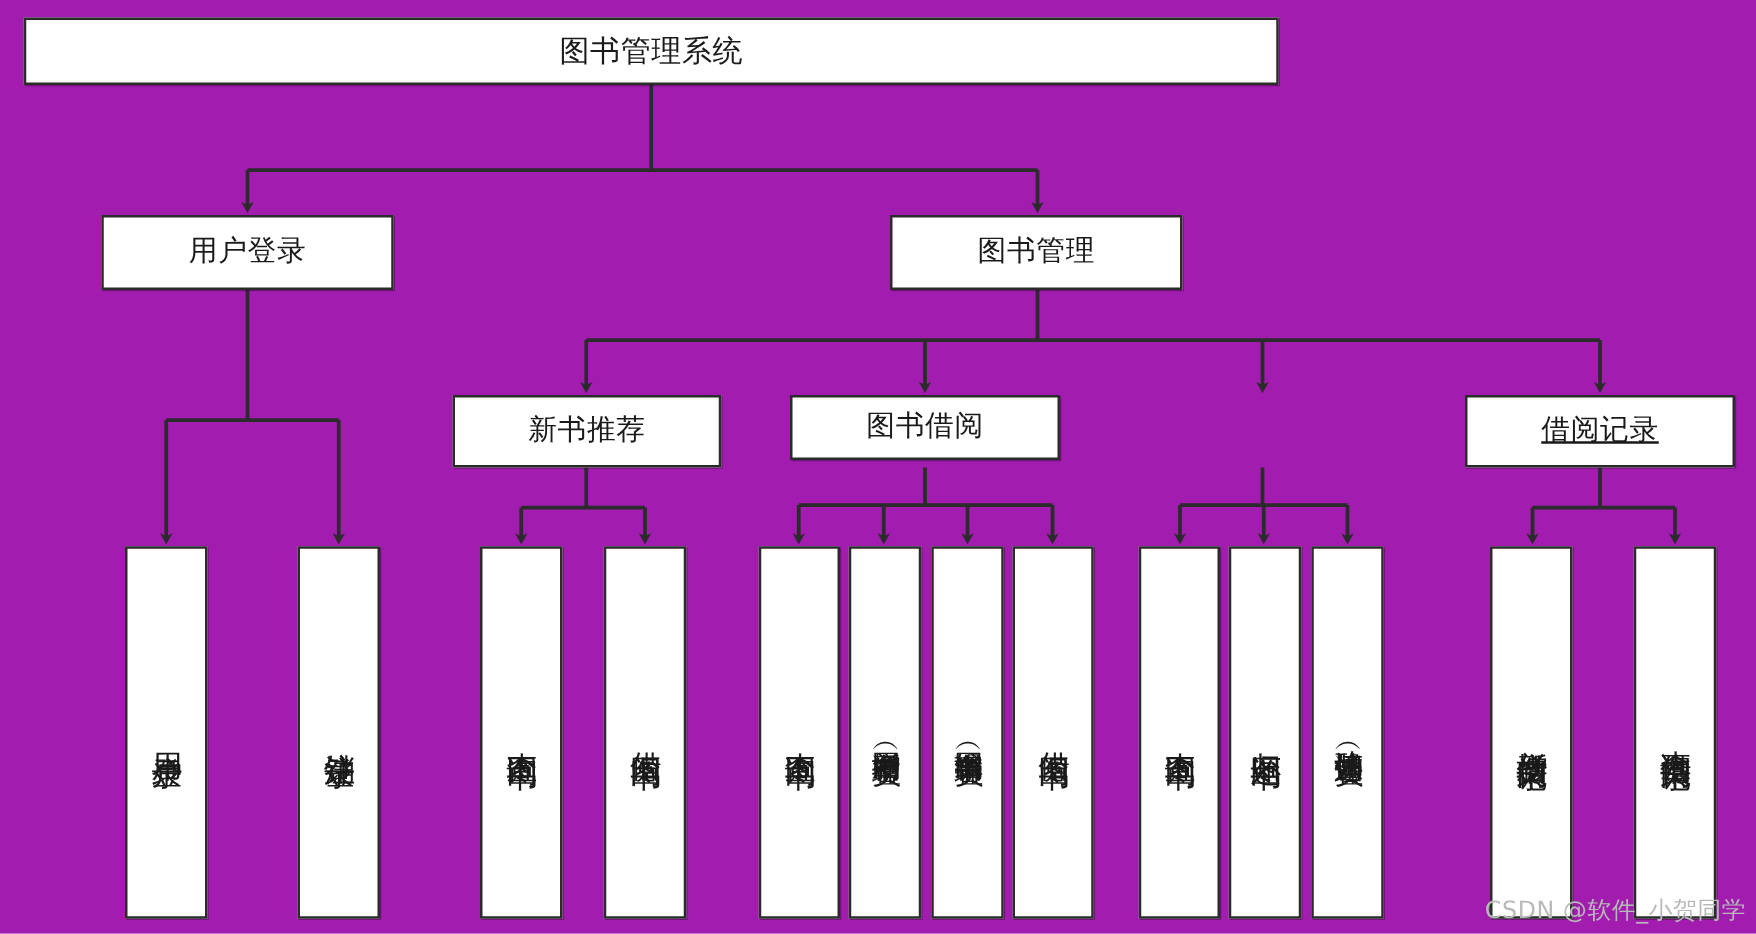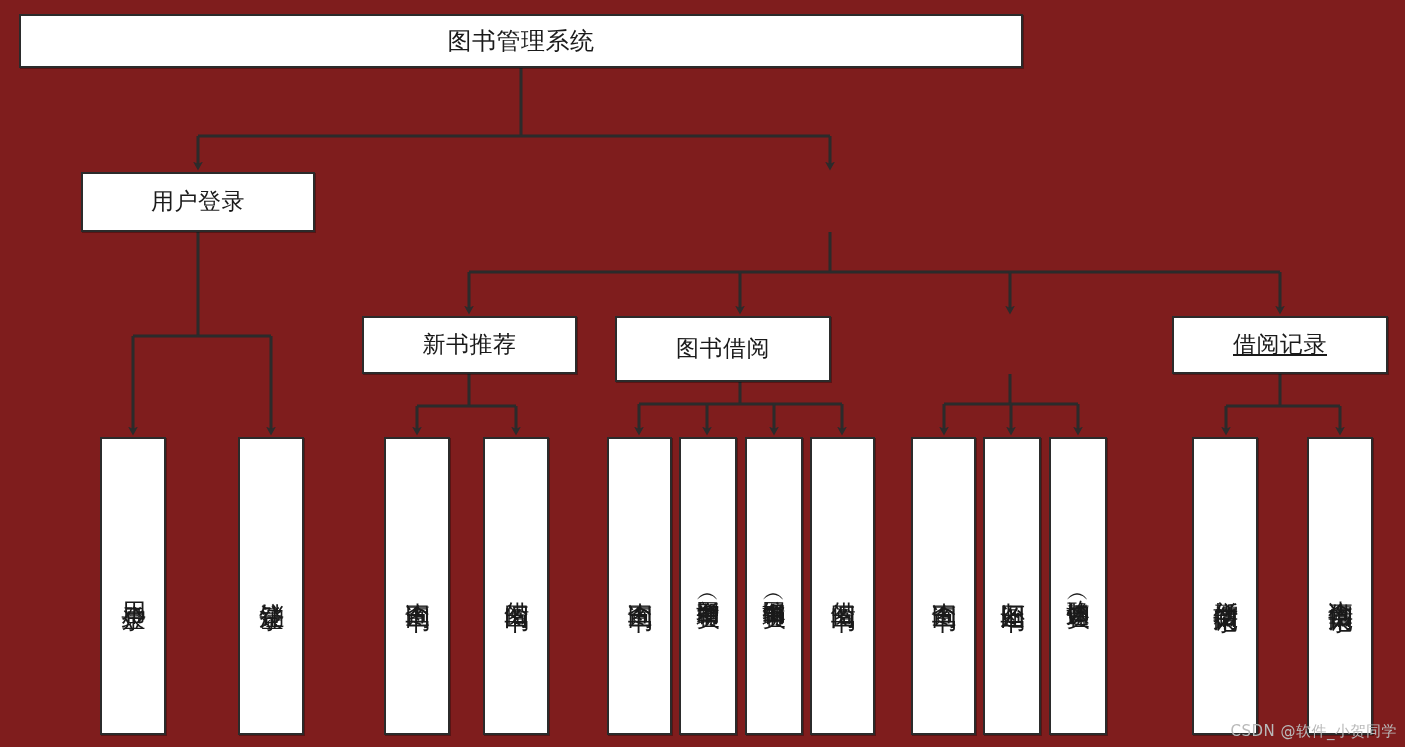--- a/index.html
+++ b/index.html
@@ -8,21 +8,21 @@
     padding: 0;
     background: #ffffff;
   }
   body {
     font-family: "DejaVu Sans", "Liberation Sans", sans-serif;
   }
   #diagram-root {
     position: relative;
     width: 1405px;
     height: 747px;
-    background: #7f1d1d;
+    background: #a21caf;
     overflow: hidden;
   }
   #edge-layer {
     position: absolute;
     left: 0;
     top: 0;
     width: 1405px;
     height: 747px;
     pointer-events: none;
   }
@@ -68,21 +68,21 @@
   }
   .node.vert.narrow .label {
     font-size: 23px;
     line-height: 1.18;
     letter-spacing: 1px;
   }
   #watermark {
     position: absolute;
     right: 8px;
     bottom: 6px;
-    font-size: 15px;
+    font-size: 19px;
     color: #b9b9b9;
     white-space: nowrap;
     letter-spacing: 0.5px;
     pointer-events: none;
   }
 </style>
 </head>
 <body>
 
 <div id="diagram-root">
@@ -140,25 +140,28 @@
     </g>
   </svg>
 
   <div class="node horiz root" style="left:19px; top:14px; width:1004px; height:54px;">
     <span class="label">图书管理系统</span>
   </div>
 
   <div class="node horiz" style="left:81px; top:172px; width:234px; height:60px;">
     <span class="label">用户登录</span>
   </div>
+  <div class="node horiz" style="left:712px; top:172px; width:234px; height:60px;">
+    <span class="label">图书管理</span>
+  </div>
 
   <div class="node horiz" style="left:362px; top:316px; width:215px; height:58px;">
     <span class="label">新书推荐</span>
   </div>
-  <div class="node horiz" style="left:615px; top:316px; width:216px; height:66px;">
+  <div class="node horiz" style="left:632px; top:316px; width:216px; height:52px;">
     <span class="label">图书借阅</span>
   </div>
   <div class="node horiz" style="left:1172px; top:316px; width:216px; height:58px;text-decoration:underline;">
     <span class="label">借阅记录</span>
   </div>
 
   <div class="node vert" style="left:100px; top:437px; width:66px; height:298px;">
     <span class="label">用户登录</span>
   </div>
   <div class="node vert" style="left:238px; top:437px; width:66px; height:298px;">

